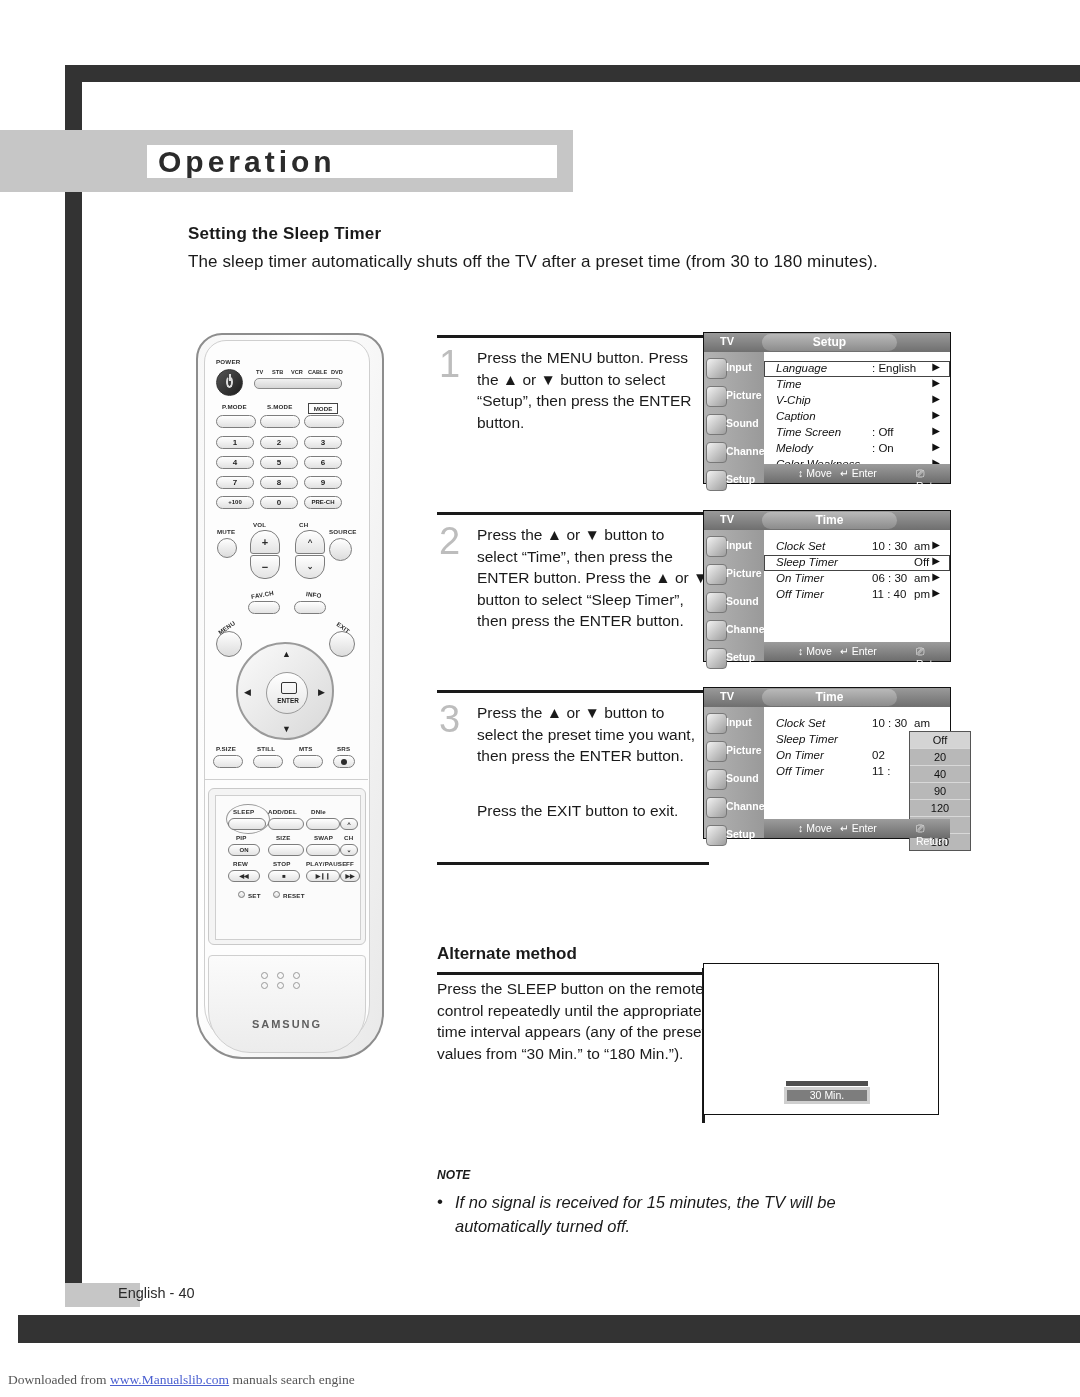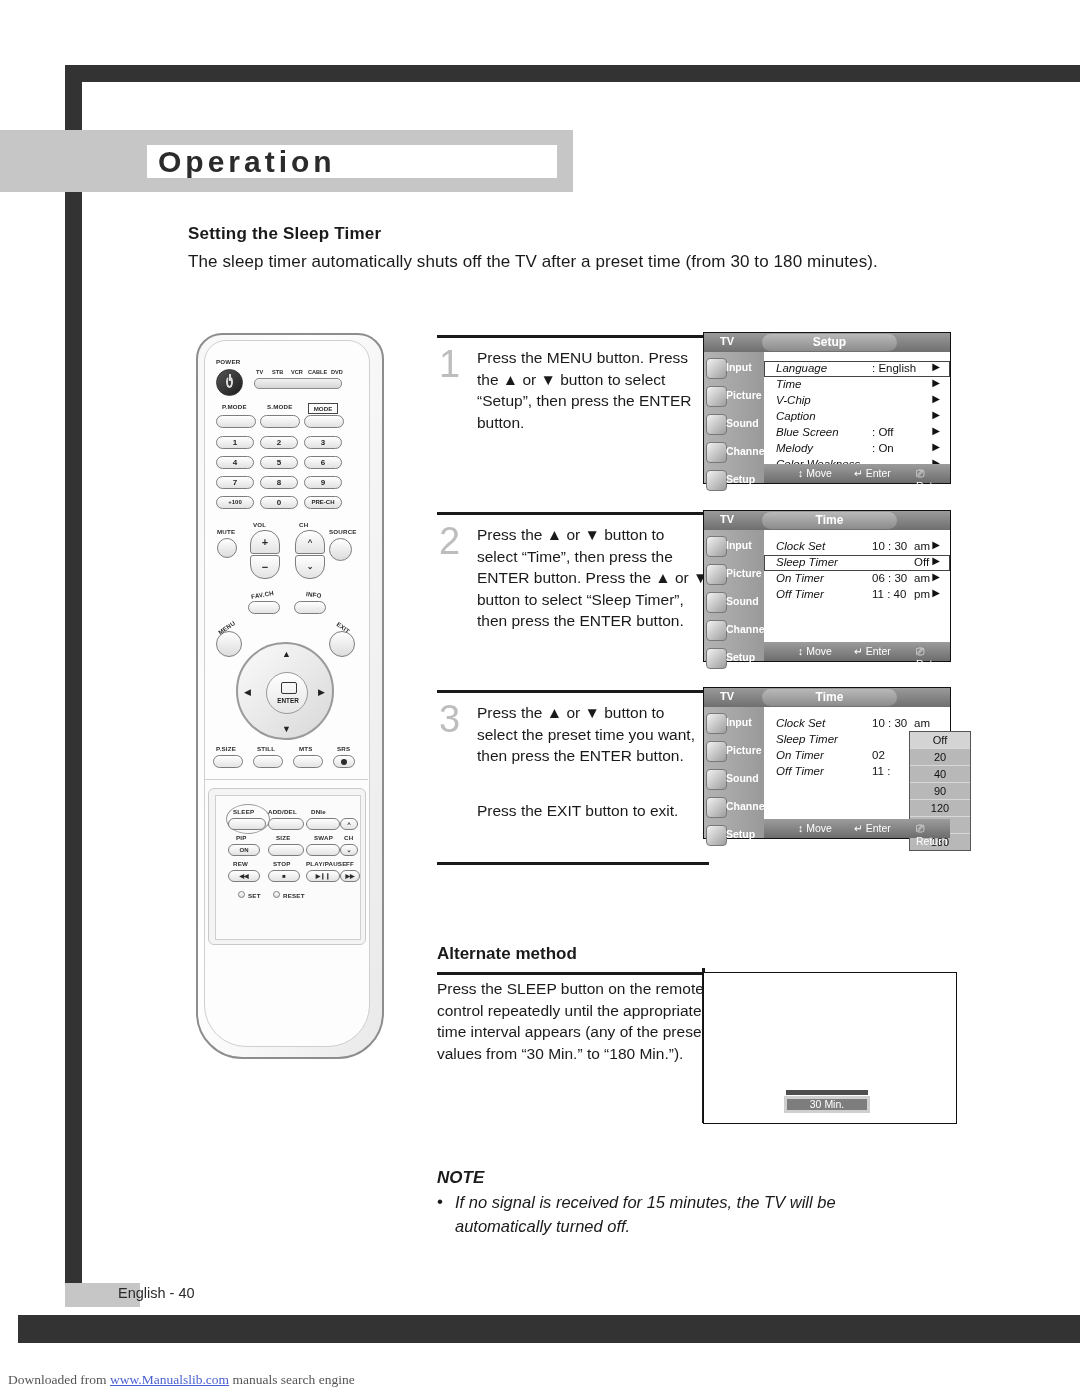--- a/index.html
+++ b/index.html
@@ -33,21 +33,21 @@
   #step3 .txt2{position:absolute;left:40px;top:110px;width:240px;font-size:15.5px;line-height:21.5px;}
   #steps-end-rule{position:absolute;left:437px;top:862px;width:272px;height:3px;background:#1a1a1a;}
 
   
   #alt-title{position:absolute;left:437px;top:944px;font-size:17px;font-weight:bold;}
   #alt-rule{position:absolute;left:437px;top:972px;width:272px;height:3px;background:#1a1a1a;}
   #alt-text{position:absolute;left:437px;top:978px;width:272px;font-size:15.5px;line-height:21.5px;}
   #alt-divider{position:absolute;left:702px;top:968px;width:3px;height:155px;background:#1a1a1a;}
 
   
-  #note-title{position:absolute;left:437px;top:1168px;font-size:17px;font-weight:bold;font-style:italic;}
+  #note-title{position:absolute;left:437px;top:1168px;font-size:12px;font-weight:bold;font-style:italic;}
   #note-bullet{position:absolute;left:437px;top:1192px;font-size:17px;}
   #note-text{position:absolute;left:455px;top:1190px;width:460px;font-size:16.5px;font-style:italic;line-height:24px;}
 
   
   #footer-tab{position:absolute;left:65px;top:1283px;width:75px;height:24px;background:#c6c6c6;}
   #footer-text{position:absolute;left:118px;top:1285px;font-size:14.5px;color:#2b2b2b;}
   #dl-note{position:absolute;left:8px;top:1372px;font-size:13.5px;color:#555;
            font-family:"Liberation Serif",serif;}
   #dl-note a{color:#4a5fd0;}
 
@@ -78,33 +78,33 @@
   .row{position:relative;height:16px;font-size:11.5px;color:#111;}
   .row .k{position:absolute;left:12px;top:1px;font-style:italic;}
   .row .v{position:absolute;left:108px;top:1px;}
   .row .v2{position:absolute;left:150px;top:1px;}
   .row .ar{position:absolute;right:10px;top:0px;font-size:10px;}
   .row.sel{outline:1.2px solid #444;outline-offset:-1px;}
 
   .osd-bottom{position:absolute;left:60px;right:0;bottom:0;height:19px;
               background:linear-gradient(#9c9c9c,#6d6d6d);color:#fff;font-size:10.5px;}
   .osd-bottom span{position:absolute;top:3px;}
-  .ob1{left:34px;} .ob2{left:90px;} .ob3{left:152px;}
+  .ob1{left:34px;} .ob2{left:76px;} .ob3{left:152px;}
 
   
   #sleep-dd{position:absolute;left:145px;top:24px;width:62px;background:#b8b8b8;
             border:1.2px solid #555;box-sizing:border-box;}
   #sleep-dd div{height:16px;line-height:16px;text-align:center;font-size:11px;color:#111;
                 border-bottom:1px solid #d8d8d8;}
   #sleep-dd div:last-child{border-bottom:none;}
   #sleep-dd div.first{background:#d4d4d4;}
 
   
-  #tvscreen{position:absolute;left:703px;top:963px;width:254px;height:152px;background:#fff;
-            border:1.5px solid #111;box-sizing:border-box;margin-top:9px;}
+  #tvscreen{position:absolute;left:703px;top:963px;width:236px;height:152px;background:#fff;
+            border:1.5px solid #111;box-sizing:border-box;}
   #tv-bar{position:absolute;left:82px;top:117px;width:82px;height:5px;background:#4e4e4e;}
   #tv-chip{position:absolute;left:80px;top:123px;width:86px;height:17px;background:#7d7d7d;
            border:3px solid #cfcfcf;box-sizing:border-box;}
   #tv-chip span{display:block;text-align:center;line-height:11px;font-size:10.5px;color:#fff;}
 
   
   #remote{position:absolute;left:196px;top:333px;width:184px;height:722px;}
   .rshell{position:absolute;left:0;top:0;width:184px;height:722px;border:2px solid #8d8d8d;
           border-radius:26px 26px 46px 46px;background:linear-gradient(100deg,#f7f7f7 0%,#ffffff 35%,#e9e9e9 100%);}
   .rinner{position:absolute;left:8px;top:7px;width:164px;height:705px;border:1px solid #cfcfcf;
@@ -254,21 +254,21 @@
       <span class="k">V-Chip</span>
       <span class="v"></span>
       <span class="ar">▶</span>
     </div>
     <div class="row">
       <span class="k">Caption</span>
       <span class="v"></span>
       <span class="ar">▶</span>
     </div>
     <div class="row">
-      <span class="k">Blue Screen</span>
+      <span class="k">Time Screen</span>
       <span class="v">: Off</span>
       <span class="ar">▶</span>
     </div>
     <div class="row">
       <span class="k">Melody</span>
       <span class="v">: On</span>
       <span class="ar">▶</span>
     </div>
     <div class="row">
       <span class="k">Color Weakness</span>
@@ -579,13 +579,22 @@
           <span style="line-height:11px;font-size:6px;">▶▶</span>
         </div>
 
       <div class="rcircle" style="left:22px;top:95px;width:7px;height:7px;"></div>
       <div class="rlbl" style="left:32px;top:96px;">SET</div>
       <div class="rcircle" style="left:57px;top:95px;width:7px;height:7px;"></div>
       <div class="rlbl" style="left:67px;top:96px;">RESET</div>
     </div>
   </div>
 
+  <div id="battcover">
+    <div class="dot" style="left:52px;top:16px;"></div>
+    <div class="dot" style="left:68px;top:16px;"></div>
+    <div class="dot" style="left:84px;top:16px;"></div>
+    <div class="dot" style="left:52px;top:26px;"></div>
+    <div class="dot" style="left:68px;top:26px;"></div>
+    <div class="dot" style="left:84px;top:26px;"></div>
+    <div id="samsung">SAMSUNG</div>
+  </div>
 </div>
 
 </body></html>

